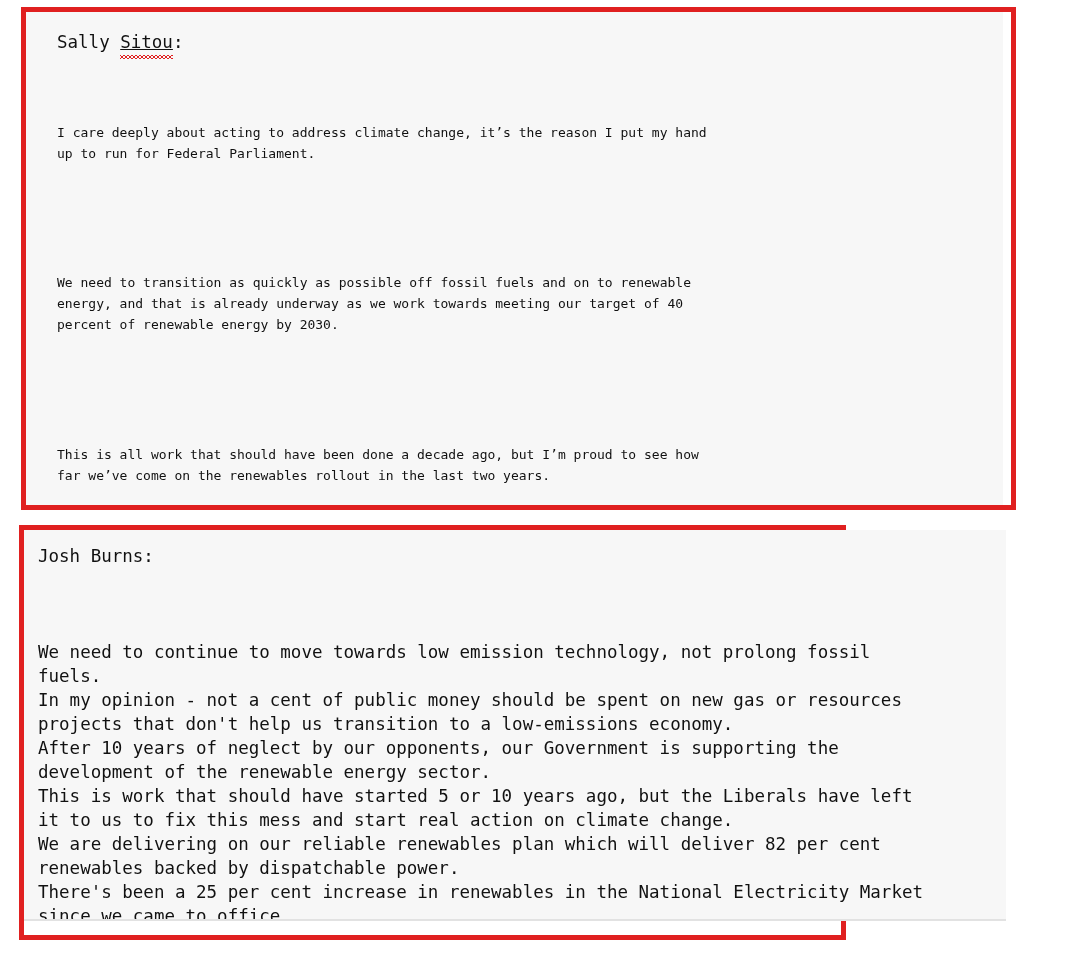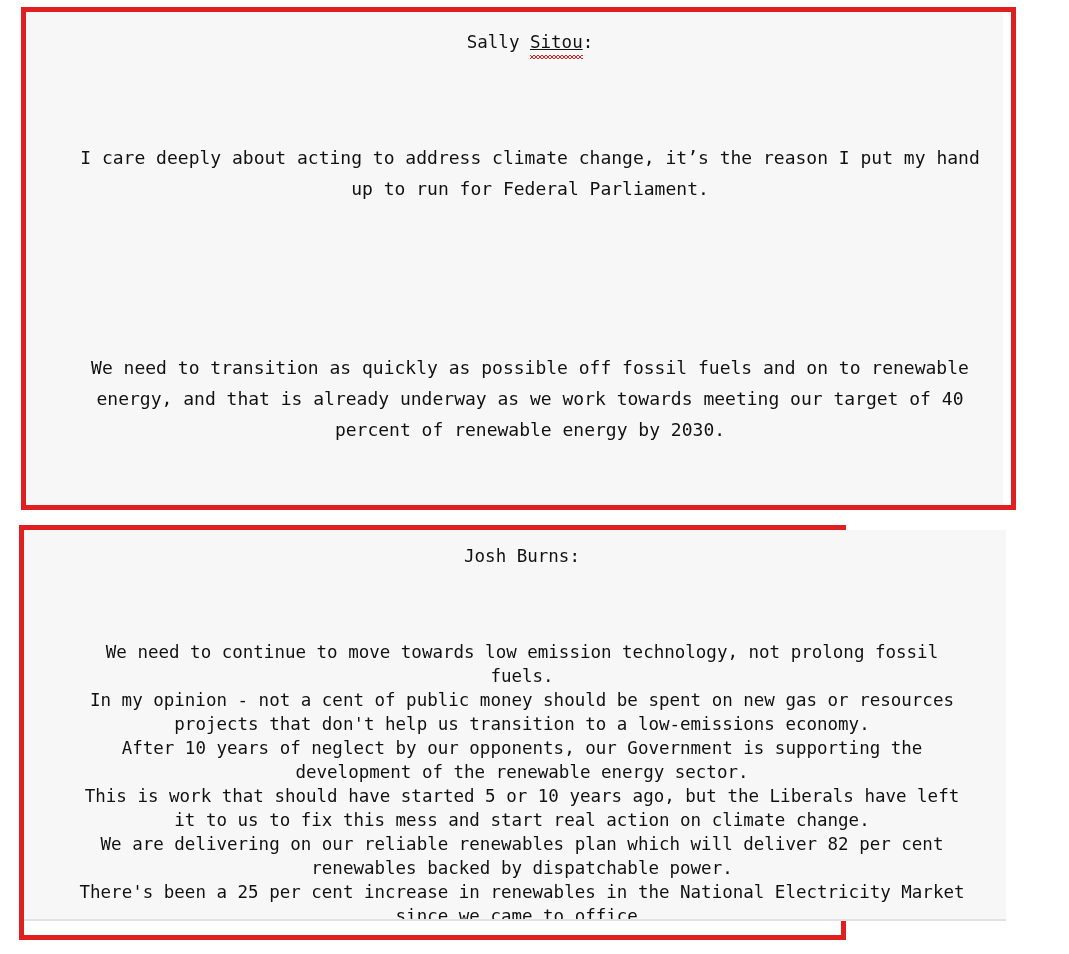--- a/index.html
+++ b/index.html
@@ -21,21 +21,20 @@
     height: 954px;
     box-sizing: border-box;
   }
 
   
   .quote-frame {
     position: absolute;
     box-sizing: border-box;
     border: 5px solid #e02020;
     background: #ffffff;
-    text-align: center;
   }
 
   #frame-sitou {
     left: 21px;
     top: 7px;
     width: 995px;
     height: 503px;
   }
 
   #frame-burns {
@@ -90,22 +89,22 @@
     height: 4px;
     background-image:
       linear-gradient(45deg, transparent 40%, #e02020 40%, #e02020 60%, transparent 60%),
       linear-gradient(-45deg, transparent 40%, #e02020 40%, #e02020 60%, transparent 60%);
     background-size: 4px 4px;
     background-repeat: repeat-x;
   }
 
   .quote-body {
     font-family: "DejaVu Sans Mono", "Liberation Mono", monospace;
-    font-size: 18px;
-    line-height: 31px;
+    font-size: 13px;
+    line-height: 21px;
     color: #111111;
     margin: 0;
     white-space: pre-wrap;
   }
 
   .para {
     margin: 0;
     white-space: pre;
   }
   .para-gap {

